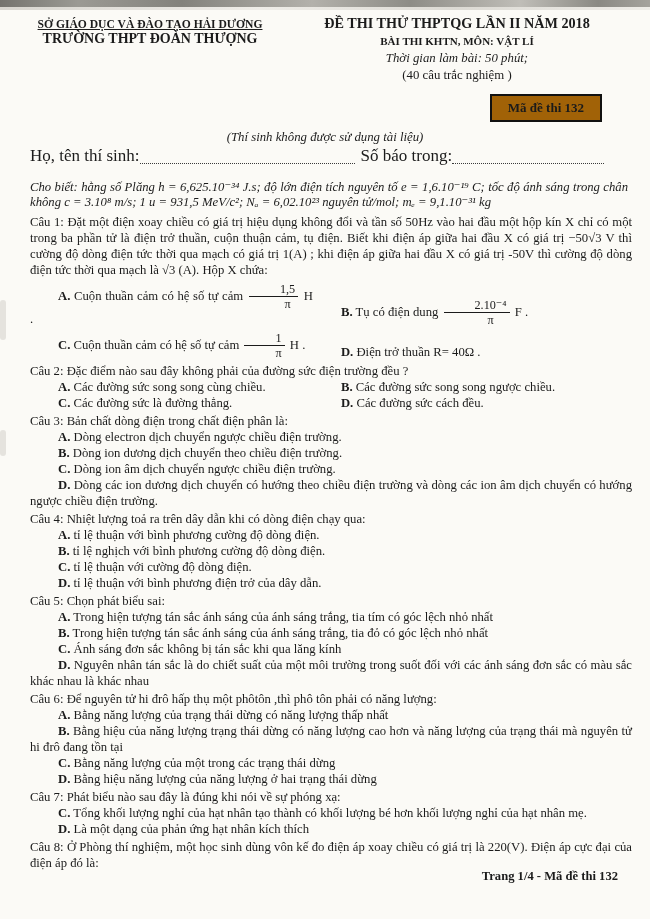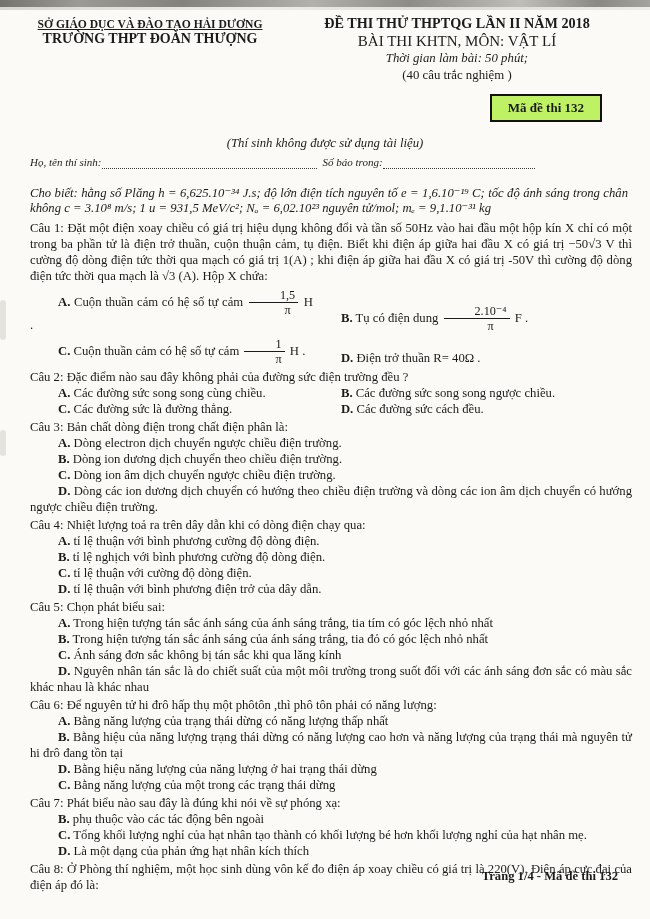--- a/index.html
+++ b/index.html
@@ -20,30 +20,30 @@
   }
   .page{position:absolute;top:10px;left:0;width:650px;padding:4px 18px 0 18px;box-sizing:border-box;}
 
   
   .hdr{display:flex;}
   .hdr-left{width:43%;text-align:center;padding-top:4px;}
   .hdr-left .l1{font-weight:bold;font-size:11.6px;line-height:14px;text-decoration:underline;}
   .hdr-left .l2{font-weight:bold;font-size:14px;line-height:14px;}
   .hdr-center{width:57%;text-align:center;}
   .hdr-center .t1{font-weight:bold;font-size:14.2px;line-height:18px;}
-  .hdr-center .t2{font-weight:normal;font-size:15px;line-height:18px;}
+  .hdr-center .t2{font-weight:bold;font-size:11px;line-height:18px;}
   .hdr-center .t3{font-style:italic;font-size:12.8px;line-height:17px;}
   .hdr-center .t4{font-size:12.8px;line-height:17px;}
 
   .code-row{display:flex;justify-content:flex-end;margin:10px 30px 0 0;}
-  .code-box{border:2px solid #111;padding:4px 16px;font-weight:bold;font-size:13px;background:#bef264;}
+  .code-box{border:2px solid #111;padding:4px 16px;font-weight:bold;font-size:13px;background:#a16207;}
 
-  .notice{text-align:center;font-style:italic;font-size:12.8px;margin-top:13px;}
+  .notice{text-align:center;font-style:italic;font-size:12.8px;margin-top:7px;}
 
-  .name-row{display:flex;align-items:center;margin:3px 0 0 12px;font-size:11px;font-style:italic;}
+  .name-row{display:flex;align-items:flex-end;margin:3px 0 0 12px;font-size:17px;}
   .leader{border-bottom:1.5px dotted #3a3a3a;height:12px;}
   .leader.g1{flex:0 0 215px;}
   .leader.g2{flex:0 0 152px;}
   .name-row .lbl{white-space:nowrap;}
   .name-row .lbl2{white-space:nowrap;margin-left:6px;}
 
   .given{font-style:italic;margin:16px 4px 4px 12px;text-align:justify;line-height:15px;}
 
   
   .qwrap{margin-left:12px;}
@@ -154,26 +154,25 @@
         <p class="qtext"><b>Câu 5:</b> Chọn phát biểu <b>sai</b>:</p>
         <p class="opt"><b>A.</b> Trong hiện tượng tán sắc ánh sáng của ánh sáng trắng, tia tím có góc lệch nhỏ nhất</p>
         <p class="opt"><b>B.</b> Trong hiện tượng tán sắc ánh sáng của ánh sáng trắng, tia đỏ có góc lệch nhỏ nhất</p>
         <p class="opt"><b>C.</b> Ánh sáng đơn sắc không bị tán sắc khi qua lăng kính</p>
         <p class="opt"><b>D.</b> Nguyên nhân tán sắc là do chiết suất của một môi trường trong suốt đối với các ánh sáng đơn sắc có màu sắc khác nhau là khác nhau</p>
       </div>
       <div class="q">
         <p class="qtext"><b>Câu 6:</b> Để nguyên tử hi đrô hấp thụ một phôtôn ,thì phô tôn phải có năng lượng:</p>
         <p class="opt"><b>A.</b> Bằng năng lượng của trạng thái dừng có năng lượng thấp nhất</p>
         <p class="opt"><b>B.</b> Bằng hiệu của năng lượng trạng thái dừng có năng lượng cao hơn và năng lượng của trạng thái mà nguyên tử hi đrô đang tồn tại</p>
+        <p class="opt"><b>C.</b> Bằng năng lượng của một trong các trạng thái dừng</p>
         <p class="opt"><b>D.</b> Bằng hiệu năng lượng của năng lượng ở hai trạng thái dừng</p>
-        <p class="opt"><b>C.</b> Bằng năng lượng của một trong các trạng thái dừng</p>
       </div>
       <div class="q">
         <p class="qtext"><b>Câu 7:</b> Phát biểu nào sau đây là đúng khi nói về sự phóng xạ:</p>
-        <p class="opt"><b>B.</b> phụ thuộc vào các tác động bên ngoài</p>
         <p class="opt"><b>C.</b> Tổng khối lượng nghỉ của hạt nhân tạo thành có khối lượng bé hơn khối lượng nghỉ của hạt nhân mẹ.</p>
         <p class="opt"><b>D.</b> Là một dạng của phản ứng hạt nhân kích thích</p>
       </div>
       <div class="q">
         <p class="qtext"><b>Câu 8:</b> Ở Phòng thí nghiệm, một học sinh dùng vôn kế đo điện áp xoay chiều có giá trị là 220(V). Điện áp cực đại của điện áp đó là:</p>
       </div>
     </div>
 
 </div>
 

